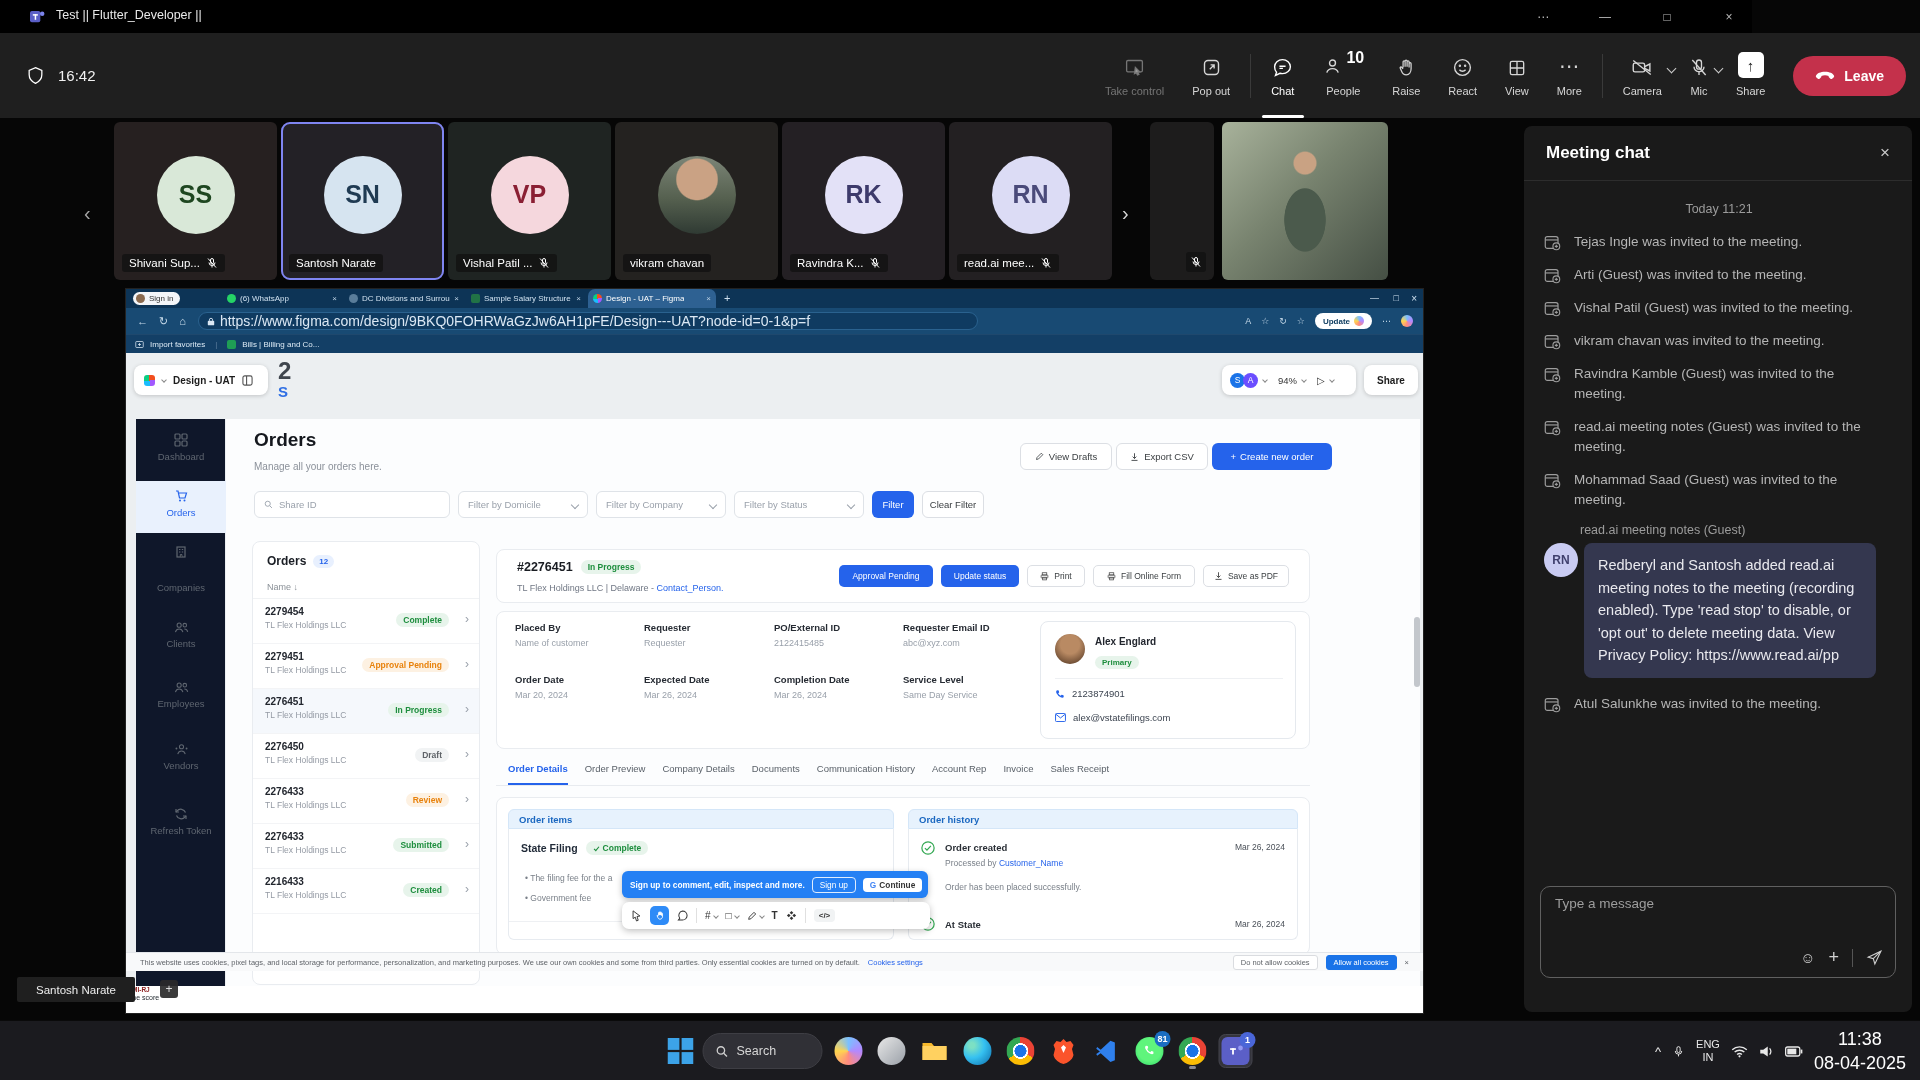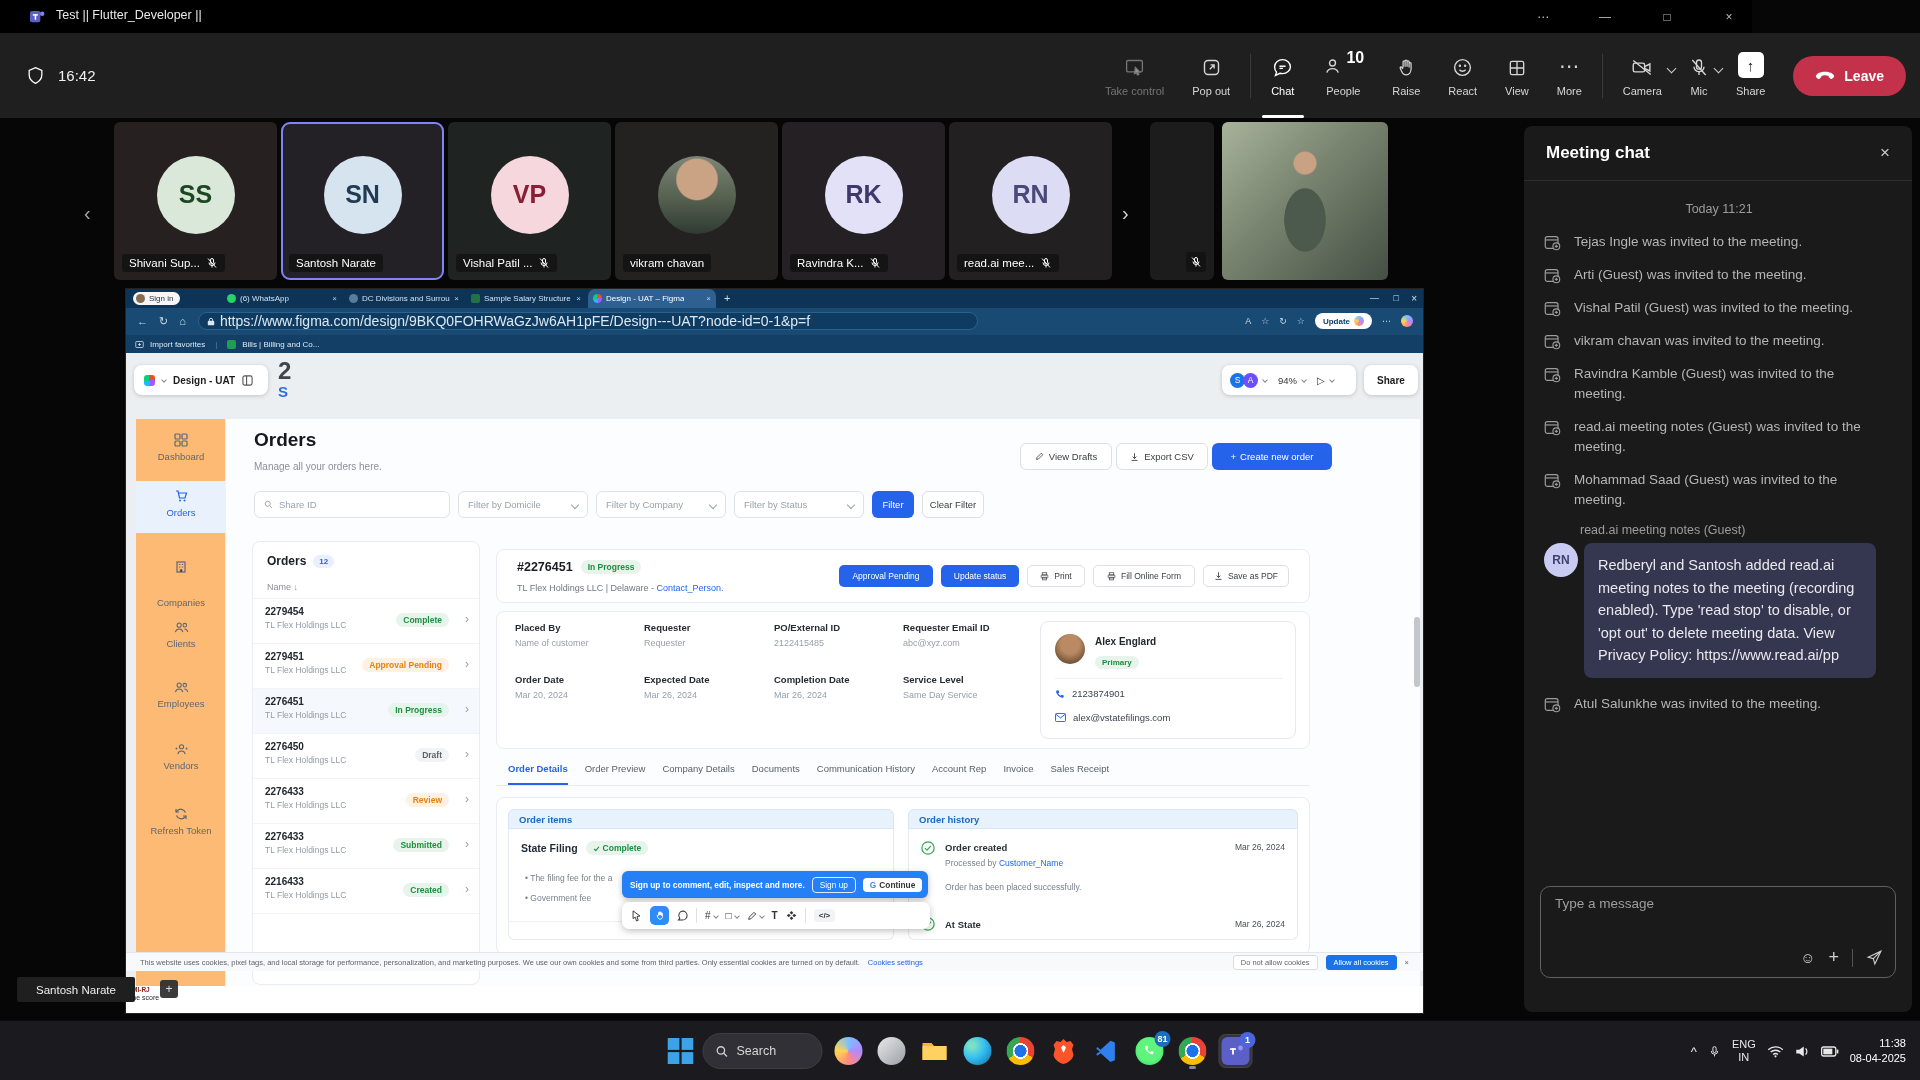--- a/index.html
+++ b/index.html
@@ -58,21 +58,21 @@
   #eurl .right{margin-left:auto;display:flex;align-items:center;gap:10px;margin-right:10px;color:#c4d8e8;font-size:9px;}
   #updbtn{background:#fff;border-radius:8px;height:16px;display:flex;align-items:center;gap:4px;padding:0 8px;color:#0b3a5e;font-size:8px;font-weight:600;}
   .copi{width:12px;height:12px;border-radius:50%;background:conic-gradient(#7ac0ff,#b388ff,#ff8a80,#ffd54f,#7ac0ff);}
   #efav{left:0;top:45px;width:1297px;height:19px;background:#133f66;display:flex;align-items:center;font-size:8px;color:#dceaf5;gap:6px;padding:0 9px;border-top:1px solid rgba(255,255,255,.05);}
   .greensq{width:9px;height:9px;border-radius:2px;background:#1f9d55;}
   
   #figma{left:0;top:64px;width:1297px;height:633px;background:#eceff1;overflow:hidden;}
   #design{position:absolute;left:10px;top:66px;width:1284px;height:567px;background:#fcfdfe;}
   .fcard{position:absolute;background:#fff;border-radius:8px;box-shadow:0 1px 4px rgba(0,0,0,.18);display:flex;align-items:center;}
   
-  #dsidebar{position:absolute;left:0;top:0;width:90px;height:567px;background:#fdba74;border-right:1px solid #eceff2;}
+  #dsidebar{position:absolute;left:0;top:0;width:90px;height:567px;background:#0f172a;border-right:1px solid #eceff2;}
   .sbitem{position:absolute;left:0;width:90px;display:flex;flex-direction:column;align-items:center;gap:4px;color:#5f6670;font-size:9.5px;}
   .sbitem.on{color:#2563eb;}
   .sbhl{position:absolute;left:0;top:62px;width:90px;height:52px;background:#e9f1fd;}
   .dttl{position:absolute;left:118px;top:10px;font-size:19px;font-weight:bold;color:#15181e;}
   .dsub{position:absolute;left:118px;top:42px;font-size:10px;color:#8b919a;}
   .wbtn{position:absolute;height:27px;border:1px solid #dcdfe4;border-radius:6px;background:#fff;display:flex;align-items:center;justify-content:center;gap:5px;font-size:9.5px;color:#3c4043;}
   .bbtn{position:absolute;background:#2563eb;color:#fff;border-radius:6px;display:flex;align-items:center;justify-content:center;gap:4px;font-size:9.5px;}
   .finput{position:absolute;height:27px;border:1px solid #dfe3e8;border-radius:6px;background:#fff;display:flex;align-items:center;gap:6px;padding:0 9px;font-size:9.5px;color:#9aa1ab;}
   .finput .cd{margin-left:auto;width:6px;height:6px;border-right:1.4px solid #9aa1ab;border-bottom:1.4px solid #9aa1ab;transform:rotate(45deg);}
   .badge{border-radius:9px;padding:2px 7px;font-size:8.5px;font-weight:600;white-space:nowrap;}
@@ -134,21 +134,21 @@
   #chatinput .icons{position:absolute;right:12px;bottom:9px;display:flex;align-items:center;gap:13px;color:#d0d0d0;font-size:15px;}
   
   #ltask{left:0;top:1020px;width:1920px;height:60px;background:rgba(28,28,32,.97);border-top:1px solid #0a0a0a;}
   #lcenter{position:absolute;left:50%;top:0;height:60px;transform:translateX(-50%);display:flex;align-items:center;gap:9px;}
   .appico{position:relative;width:34px;height:34px;border-radius:7px;display:flex;align-items:center;justify-content:center;}
   .cir{width:28px;height:28px;border-radius:50%;}
   #lsearch{width:120px;height:36px;border-radius:18px;background:#303036;border:1px solid #3e3e44;display:flex;align-items:center;gap:8px;padding:0 12px;color:#d6d6d6;font-size:12.5px;}
   .nbadge{position:absolute;top:-3px;right:-4px;min-width:16px;height:16px;border-radius:8px;background:#1b6ec2;color:#fff;font-size:9px;font-weight:bold;display:flex;align-items:center;justify-content:center;padding:0 3px;}
   #ltray{position:absolute;right:14px;top:0;height:60px;display:flex;align-items:center;gap:11px;color:#e8e8e8;}
   .langblk{font-size:11px;line-height:1.2;text-align:center;}
-  .timeblk{font-size:11px;line-height:1.35;text-align:right;color:#fff;}
+  .timeblk{font-size:18px;line-height:1.35;text-align:center;color:#fff;}
   .teamsq{width:28px;height:28px;border-radius:6px;background:#5b5fc7;display:flex;align-items:center;justify-content:center;}
   .runmark{position:absolute;bottom:-1px;left:50%;transform:translateX(-50%);width:7px;height:3px;border-radius:2px;background:#8b8b92;}
 </style>
 </head>
 <body>
 
 <div id="root">
 
   <div class="abs" id="titlebar">
     <div class="abs" style="left:30px;top:9px;">
@@ -489,21 +489,21 @@
             <span>Dashboard</span>
           </div>
           <div class="sbitem on" style="top:70px;">
             <svg width="14" height="14" viewBox="0 0 14 14">
                 <path d="M2 2h2l1.5 7h5.5l1.5-5H5" fill="none" stroke="#2563eb" stroke-width="1.2"></path>
                 <circle cx="6" cy="11.5" r="1" fill="#2563eb"></circle>
                 <circle cx="10.5" cy="11.5" r="1" fill="#2563eb"></circle>
               </svg>
             <span>Orders</span>
           </div>
-          <div class="sbitem" style="top:141px;gap:23px;">
+          <div class="sbitem" style="top:126px;gap:23px;">
             <svg width="14" height="14" viewBox="0 0 14 14">
                 <rect x="3" y="2" width="8" height="10" fill="none" stroke="#5f6670" stroke-width="1.2"></rect>
                 <path d="M5 4.5h1.4M7.8 4.5h1.4M5 7h1.4M7.8 7h1.4M6.3 12V9.5h1.6V12" stroke="#5f6670" stroke-width="1"></path>
               </svg>
             <span>Companies</span>
           </div>
           <div class="sbitem" style="top:202px;">
             <svg width="15" height="13" viewBox="0 0 16 13">
                 <circle cx="5.5" cy="4" r="2.2" fill="none" stroke="#5f6670" stroke-width="1.1"></circle>
                 <path d="M1.5 11.5c.6-2.2 2.2-3.3 4-3.3s3.4 1.1 4 3.3" fill="none" stroke="#5f6670" stroke-width="1.1"></path>

